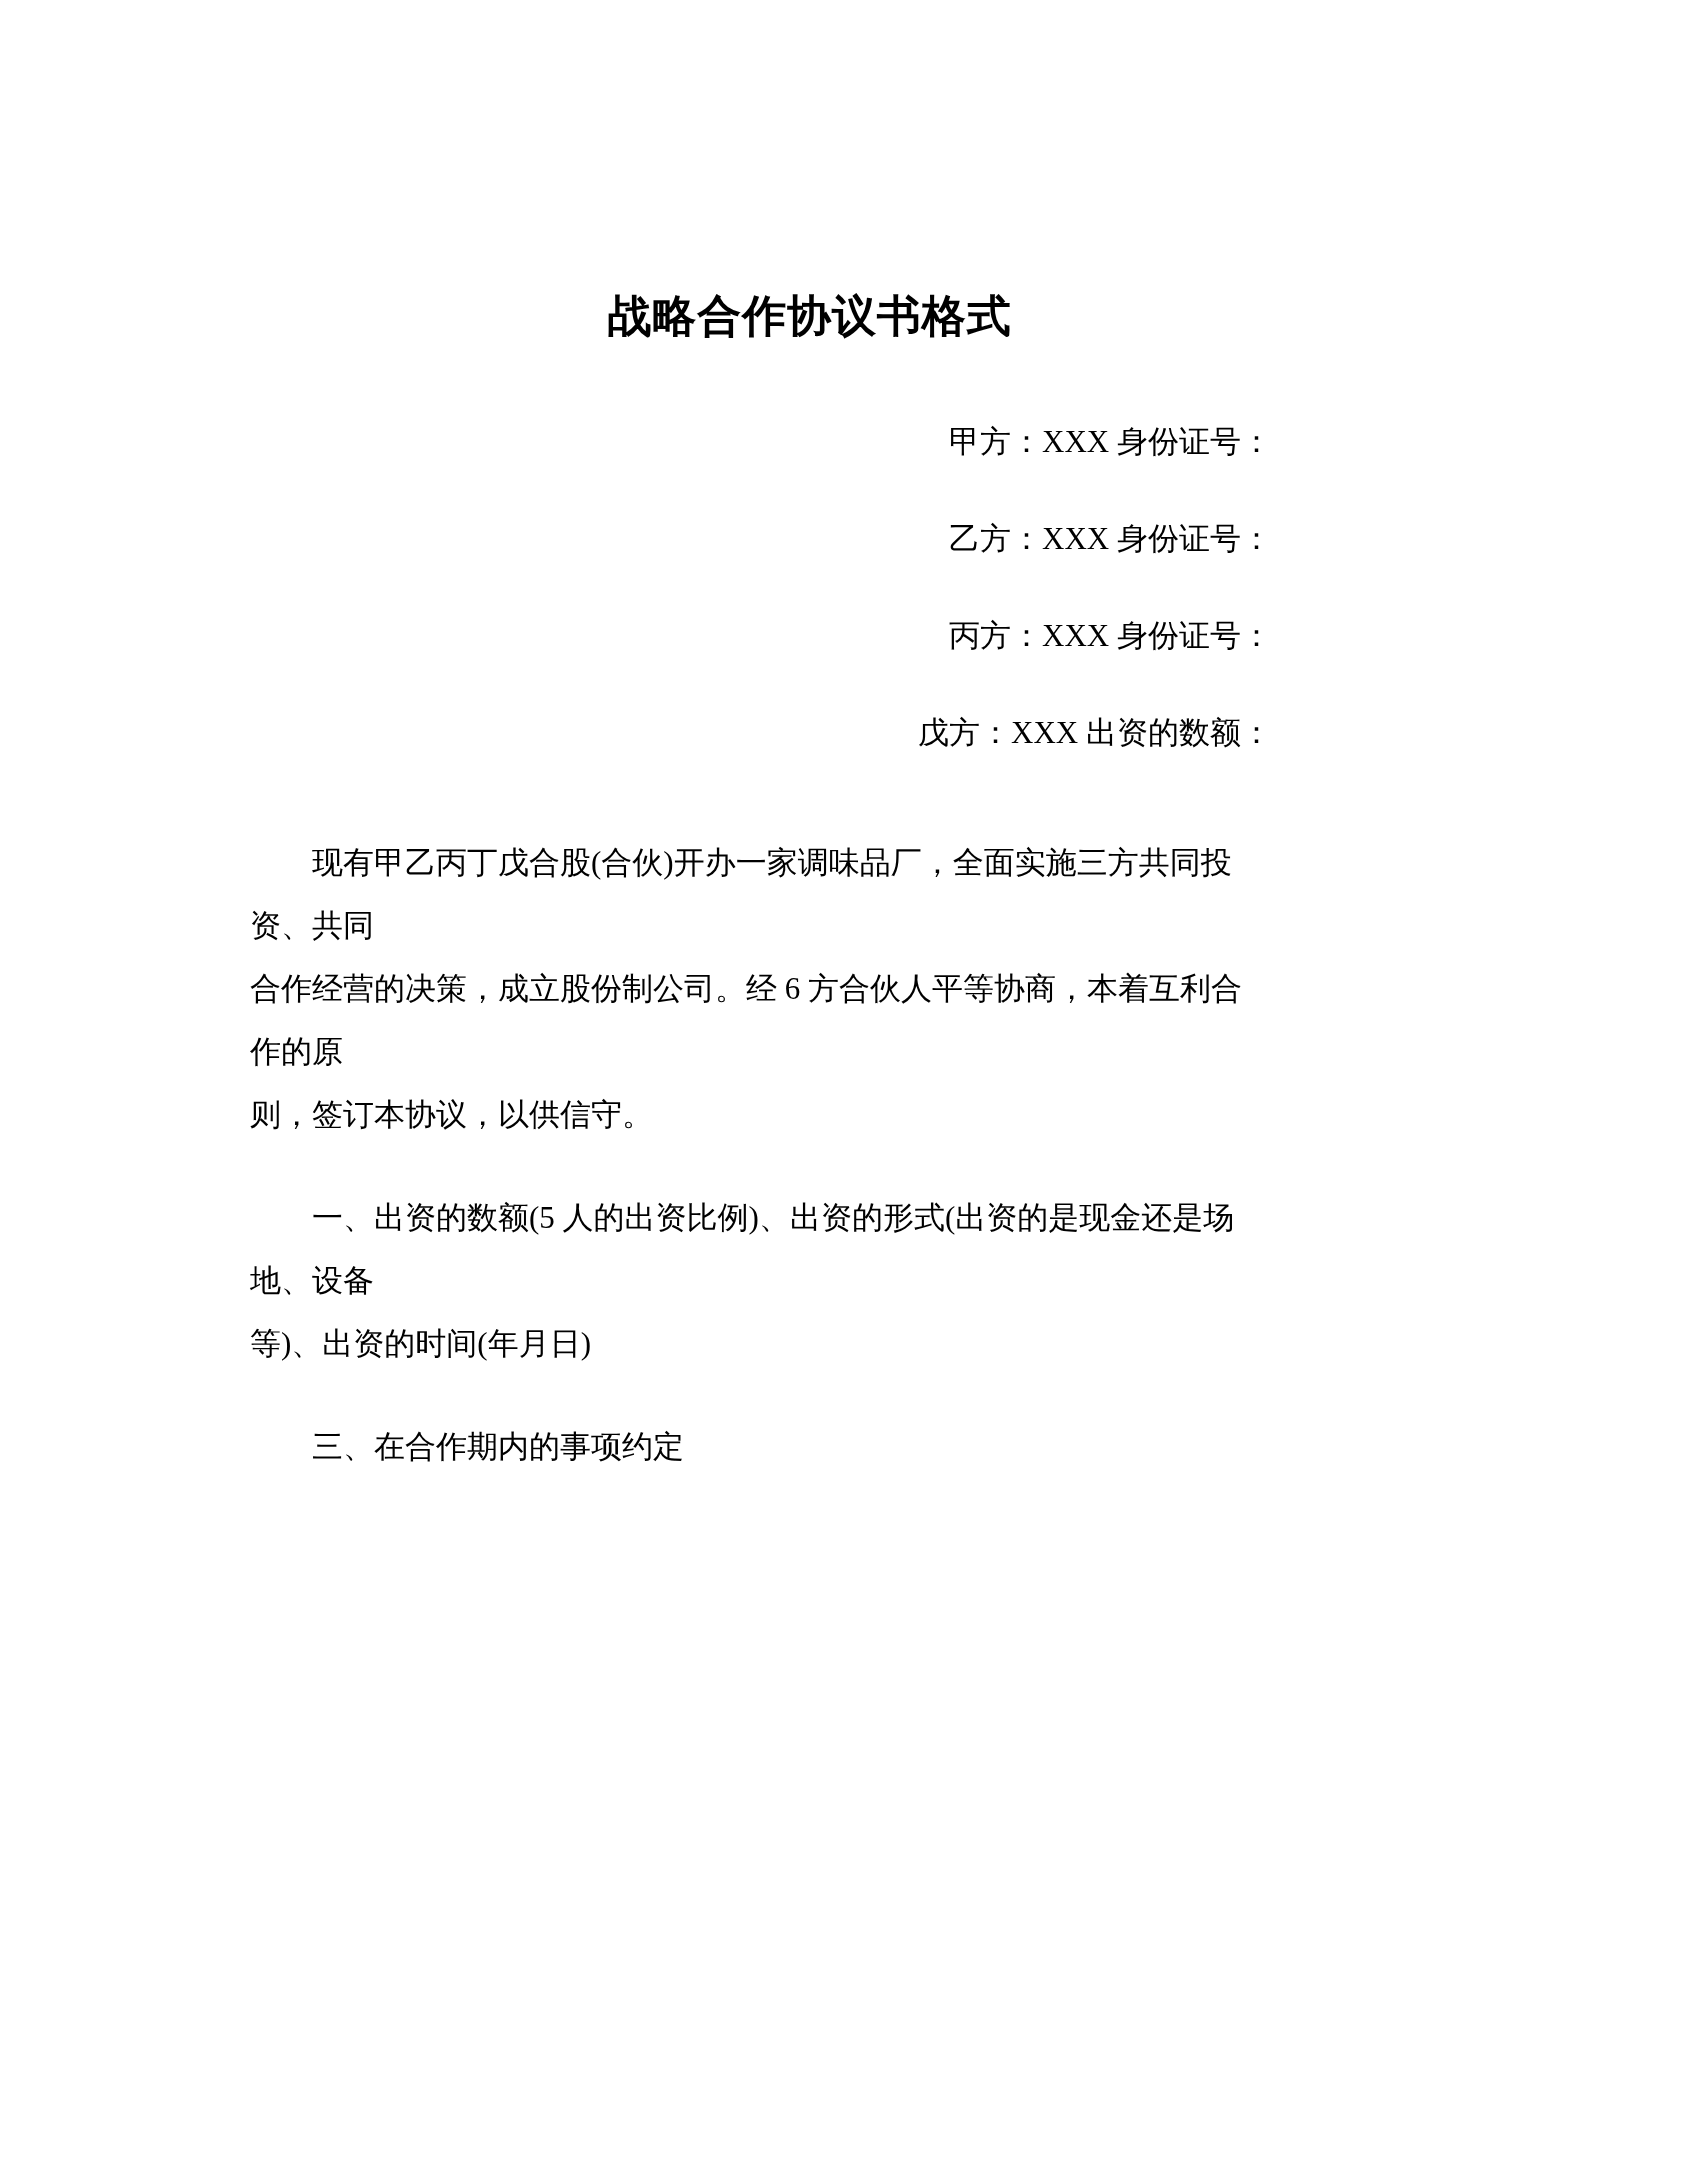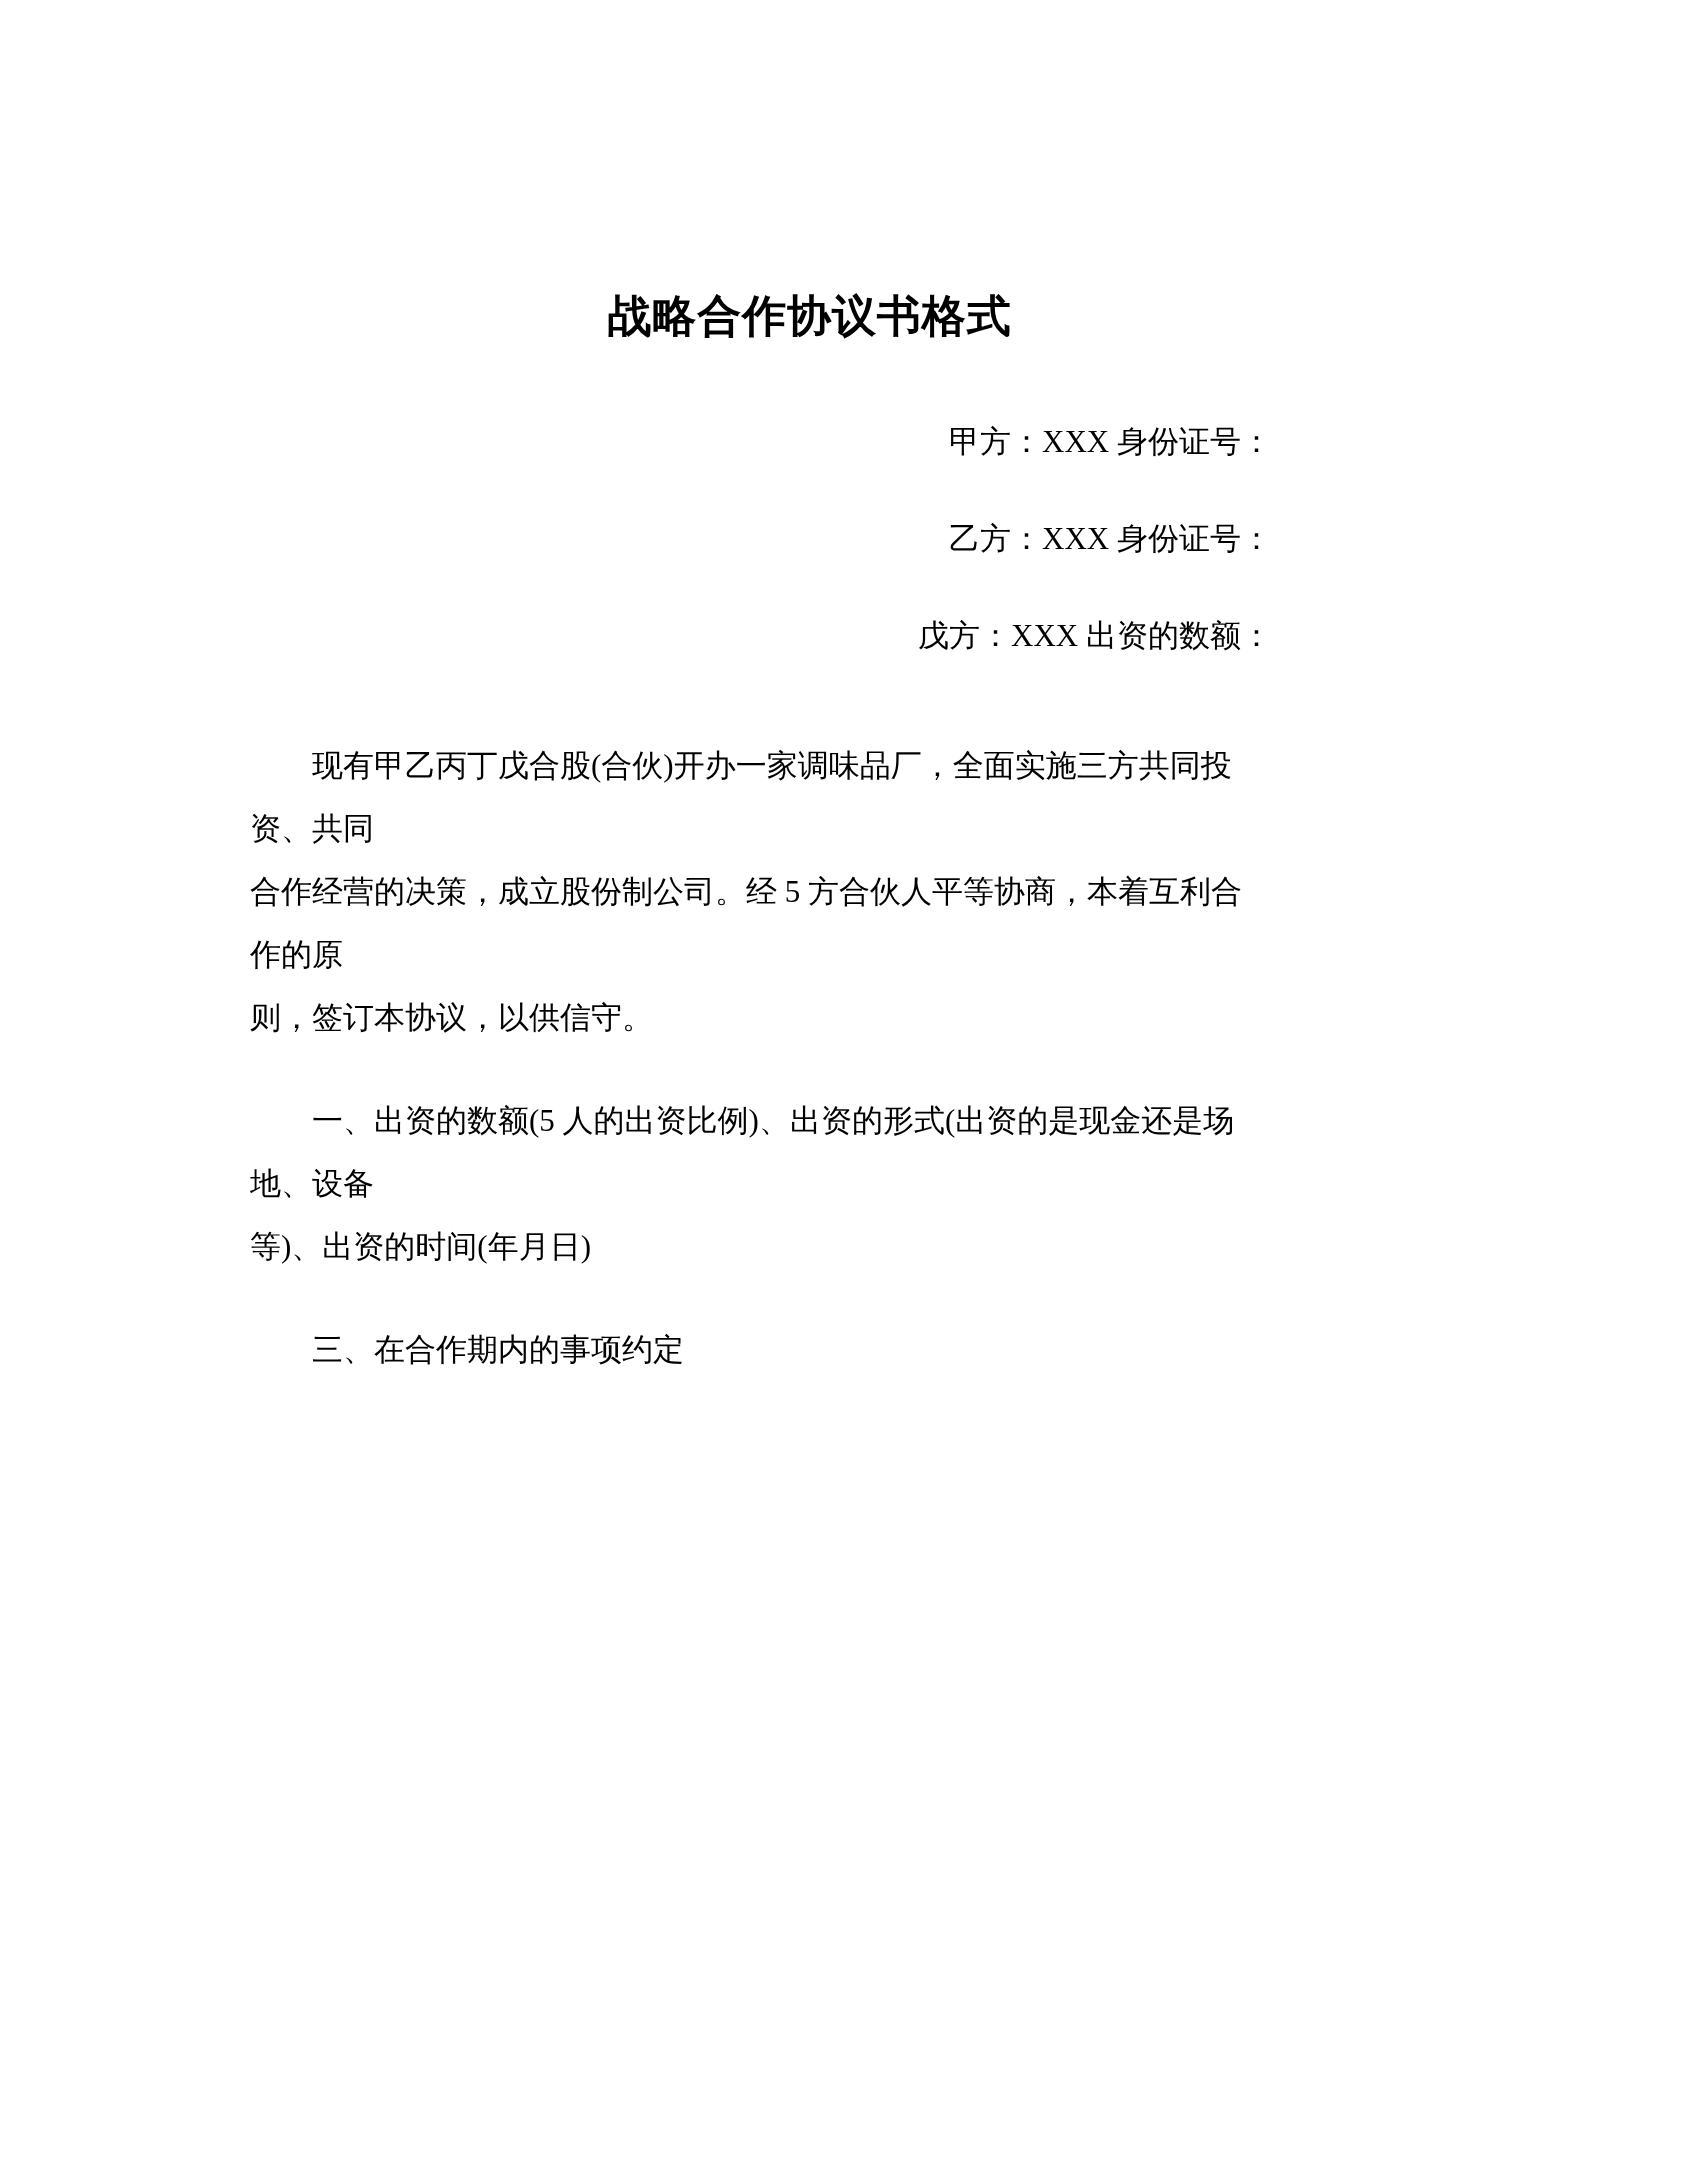--- a/index.html
+++ b/index.html
@@ -52,26 +52,27 @@
 <body>
 
 <div class="page">
 
   <h1 class="doc-title">战略合作协议书格式</h1>
 
   <p class="party">甲方：XXX 身份证号：</p>
 
   <p class="party">乙方：XXX 身份证号：</p>
 
+  <p class="party">丙方：XXX 身份证号：</p>
 
 
   <p class="party gap-after">戊方：XXX 出资的数额：</p>
 
   <p class="para">现有甲乙丙丁戊合股(合伙)开办一家调味品厂，全面实施三方共同投资、共同
-合作经营的决策，成立股份制公司。经 5 方合伙人平等协商，本着互利合作的原
+合作经营的决策，成立股份制公司。经 6 方合伙人平等协商，本着互利合作的原
 则，签订本协议，以供信守。</p>
 
   <p class="para">一、出资的数额(5 人的出资比例)、出资的形式(出资的是现金还是场地、设备
 等)、出资的时间(年月日)</p>
 
 
   <p class="para">三、在合作期内的事项约定</p>
 
 </div>
 

